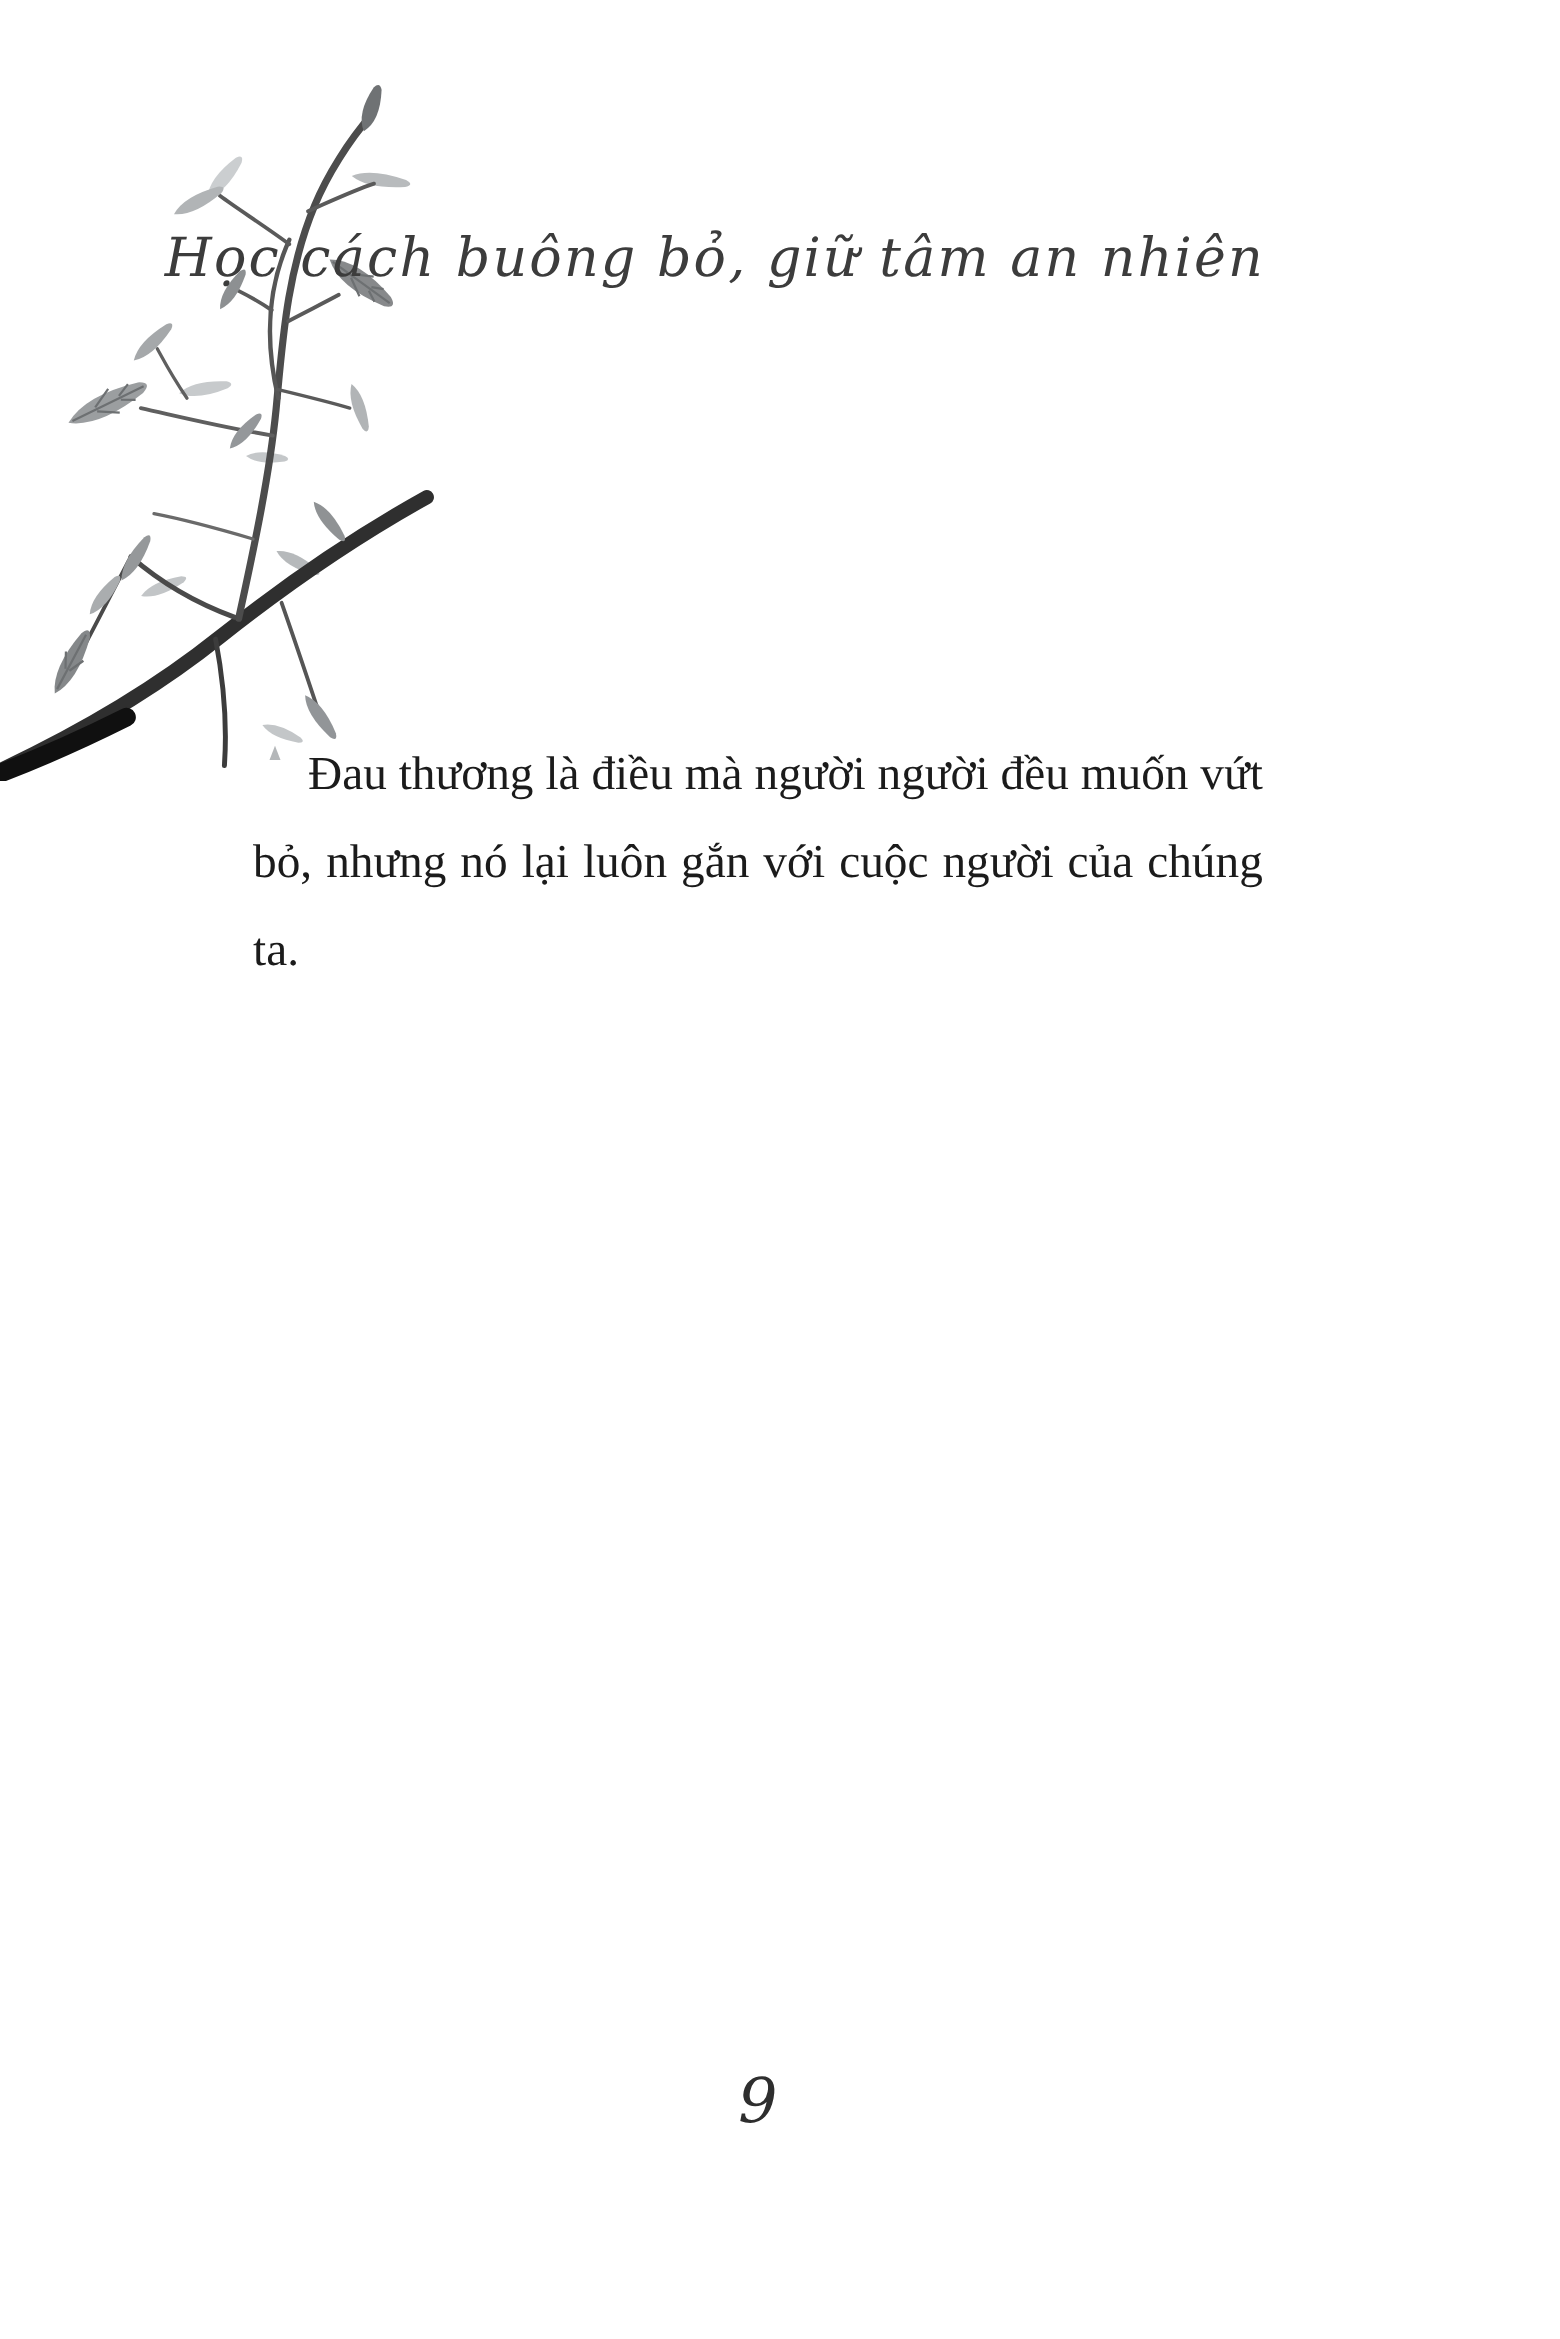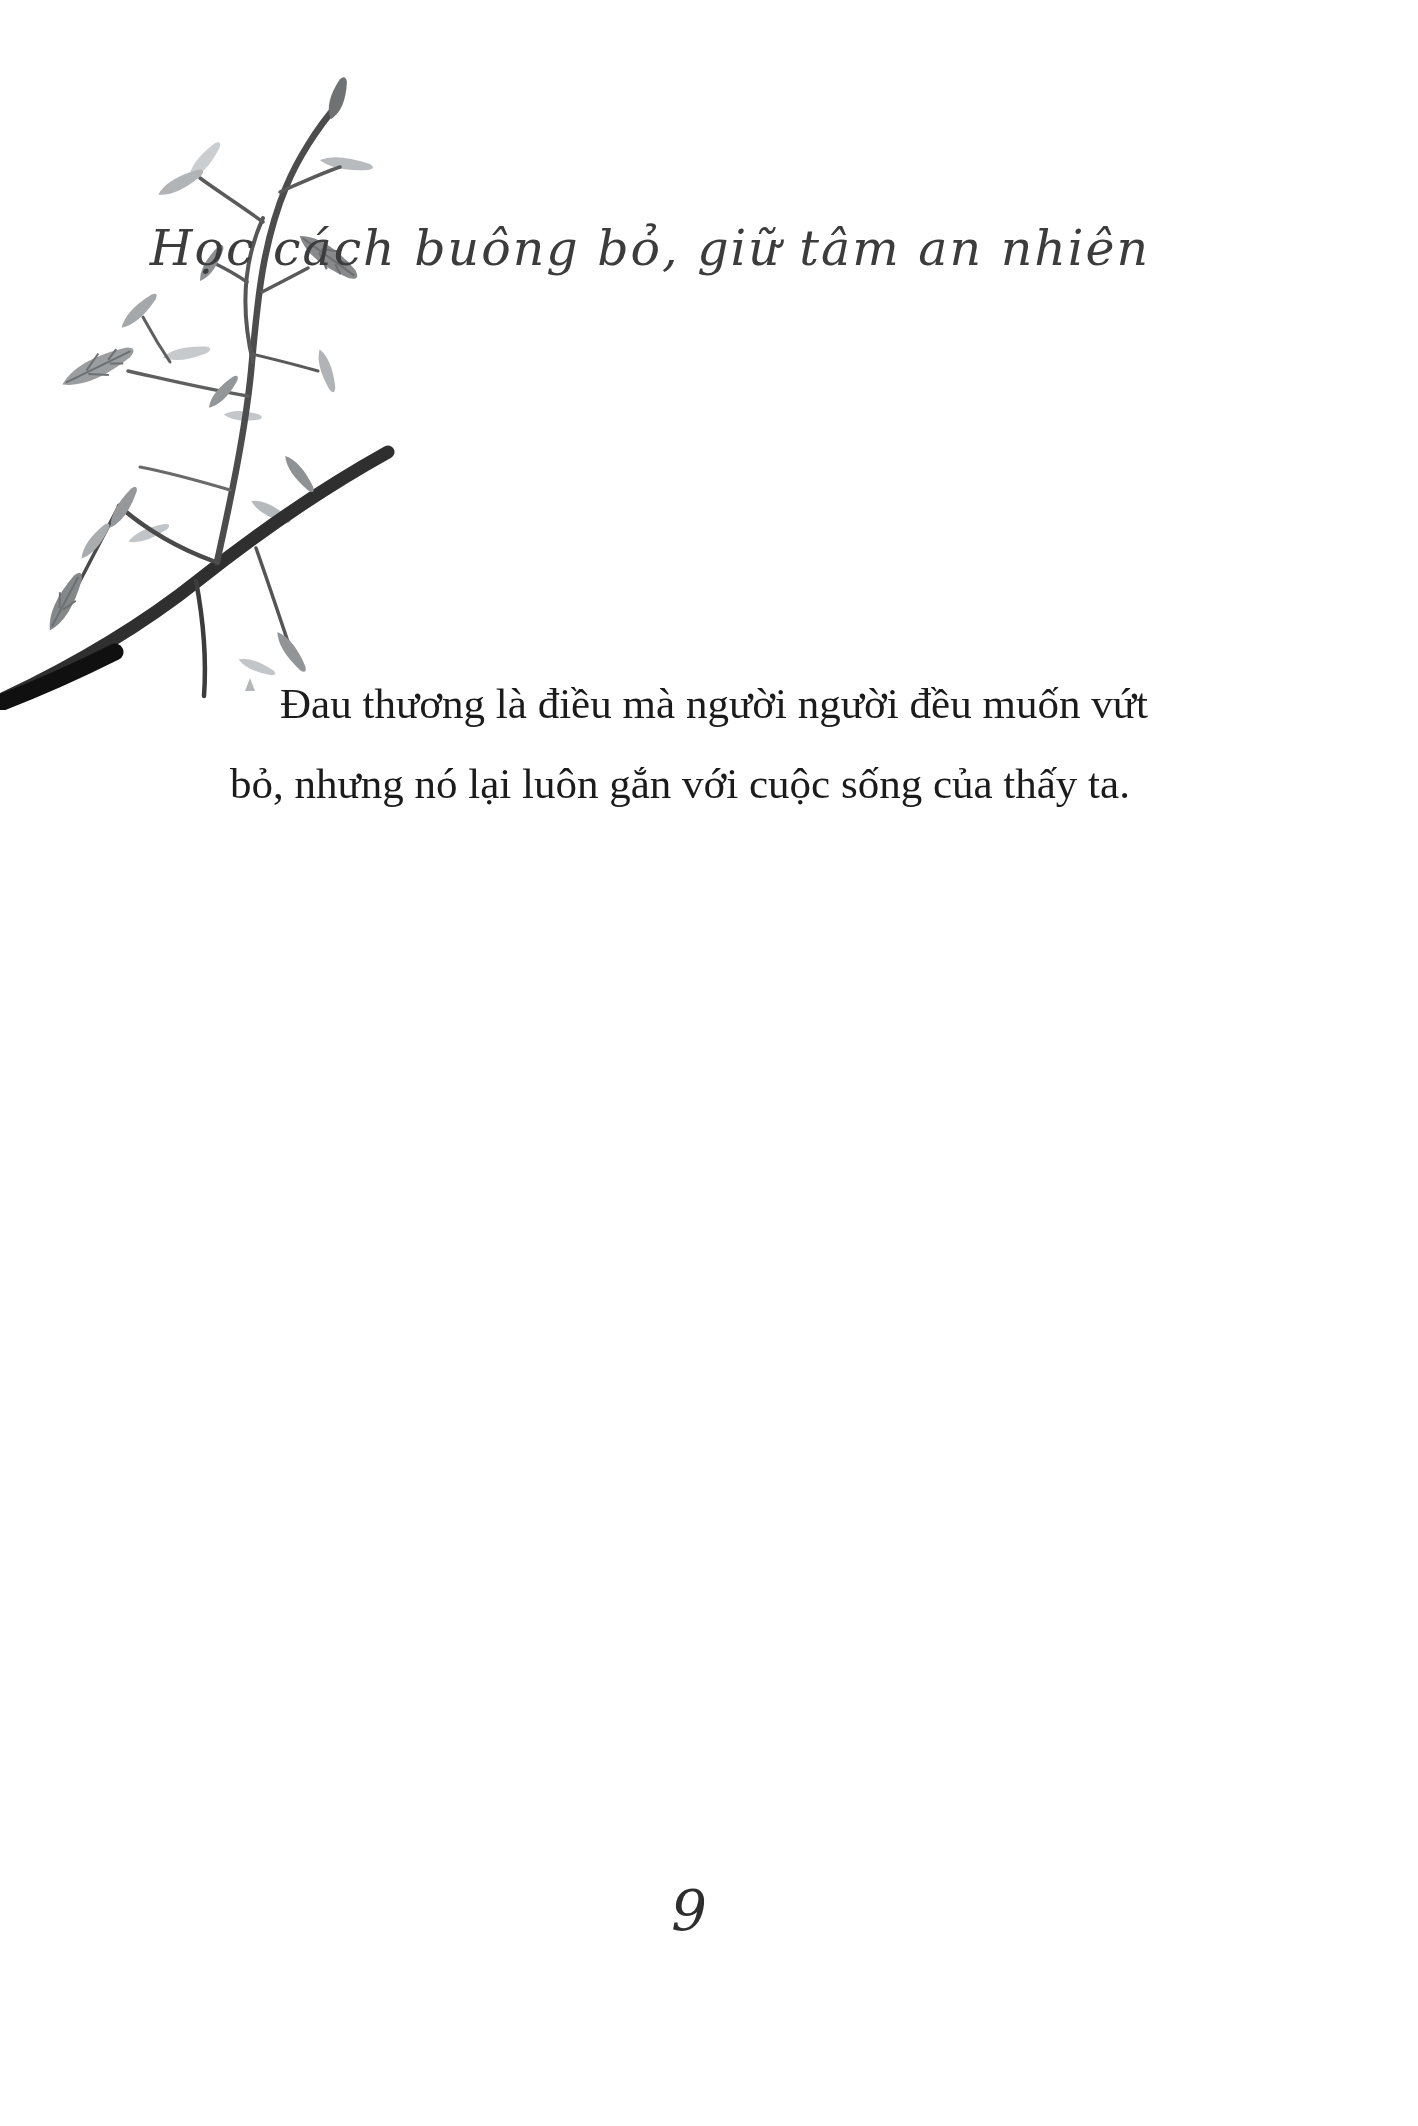--- a/index.html
+++ b/index.html
@@ -11,21 +11,21 @@
     overflow: hidden;
     font-family: "Liberation Serif", serif;
   }
   .branch {
     position: absolute;
     top: 0;
     left: 0;
   }
   .chapter-title {
     position: absolute;
-    top: 220px;
+    top: 206px;
     left: 0;
     width: 1150px;
     text-align: right;
     font-family: "DejaVu Serif", serif;
     font-style: italic;
     font-size: 49px;
     letter-spacing: 2px;
     color: #3c3c3c;
     white-space: nowrap;
   }
@@ -119,16 +119,16 @@
     </g>
     <g transform="translate(66,600) rotate(-62)">
       <path d="M -30,0 L 26,0 M -10,-2 L 4,-9 M -10,2 L 4,9"></path>
     </g>
   </g>
 </svg>
 
 <div class="chapter-title">Học cách buông bỏ, giữ tâm an nhiên</div>
 
 <div class="page-body">
-  <p>Đau thương là điều mà người người đều muốn vứt bỏ, nhưng nó lại luôn gắn với cuộc sống của thấy ta.</p>
+  <p>Đau thương là điều mà người người đều muốn vứt bỏ, nhưng nó lại luôn gắn với cuộc người của chúng ta.</p>
 </div>
 
 <div class="page-number">9</div>
 
 </body></html>

